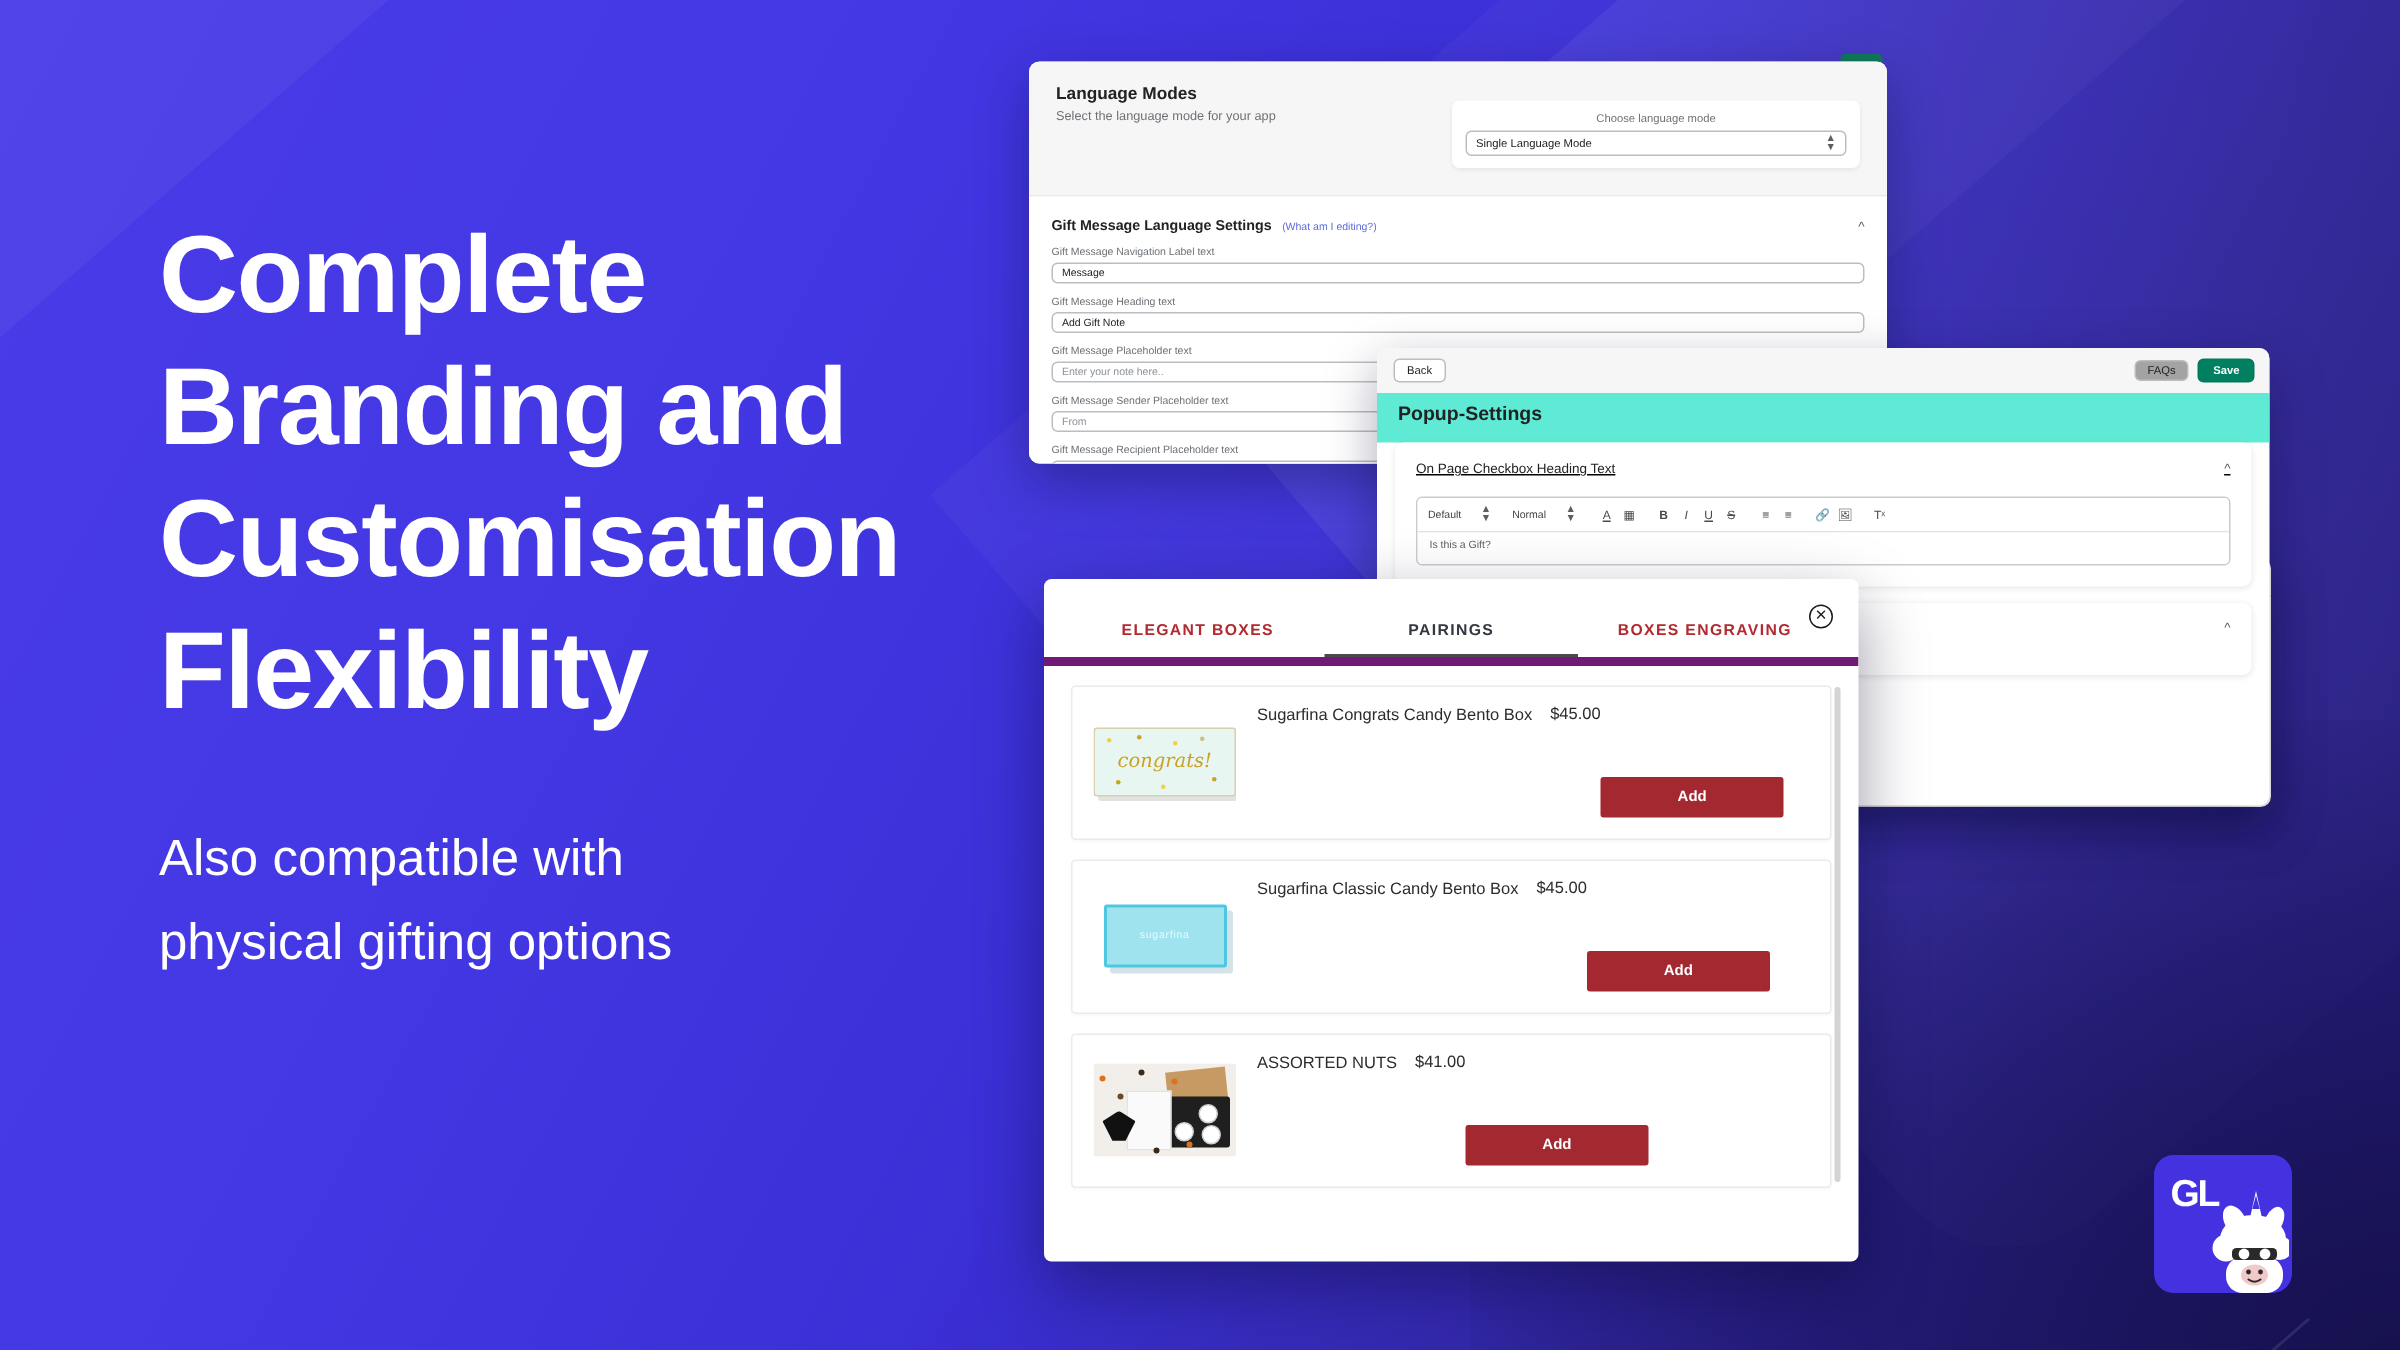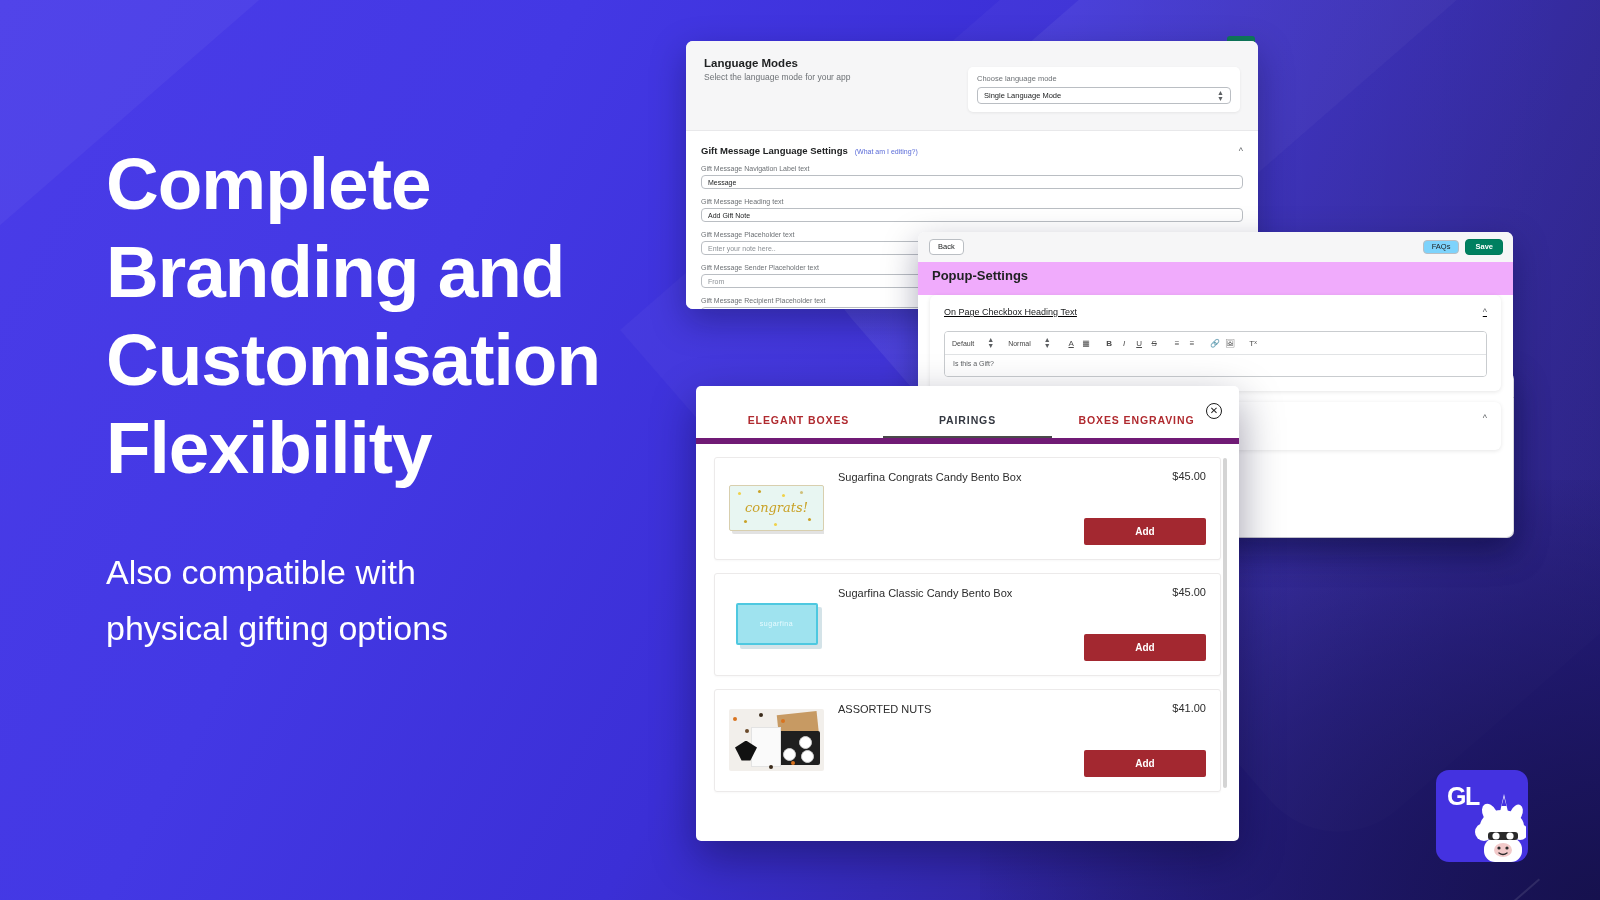--- a/index.html
+++ b/index.html
@@ -80,21 +80,21 @@
     border-bottom: 1px solid #e8e8ea;
     min-height: 68px;
   }
   .lm-title { font-size: 11.5px; font-weight: 700; color: #202223; }
   .lm-sub { font-size: 8.5px; color: #6d7175; margin-top: 3px; }
   .lm-select-card {
     background: #fff; border-radius: 5px; padding: 7px 9px 8px 9px;
     width: 272px; box-shadow: 0 1px 3px rgba(0,0,0,0.07);
     align-self: flex-start; margin-top: 10px;
   }
-  .lm-select-label { font-size: 7.5px; color: #6d7175; margin-bottom: 4px; }
+  .lm-select-label { font-size: 7.5px; color: #6d7175; margin-bottom: 4px; text-align: center; }
   .lm-select {
     border: 1px solid #babec3; border-radius: 4px;
     height: 17px; display: flex; align-items: center;
     justify-content: space-between; padding: 0 6px;
     font-size: 7.5px; color: #202223; background: #fff;
   }
   .updown { font-size: 7px; color: #5c5f62; line-height: 6px; text-align: center; }
 
   .lm-body { padding: 14px 15px 0 15px; background: #fff; }
   .lm-sec-row { display: flex; align-items: center; justify-content: space-between; }
@@ -124,28 +124,28 @@
     background: #f6f6f7; height: 30px;
     display: flex; align-items: center; justify-content: space-between;
     padding: 0 10px 0 11px;
   }
   .btn-back {
     background: #fff; border: 1px solid #babec3; border-radius: 4px;
     font-size: 7.5px; color: #202223; padding: 3px 8px; line-height: 1;
   }
   .pp-topright { display: flex; gap: 6px; align-items: center; }
   .btn-faqs {
-    background: #7dd3fc; border: 1px solid #babec3; border-radius: 4px;
+    background: #a3a3a3; border: 1px solid #babec3; border-radius: 4px;
     font-size: 7.5px; color: #202223; padding: 2px 8px; line-height: 1;
   }
   .btn-save {
     background: #008060; border: 1px solid #007a5a; border-radius: 4px;
     font-size: 7.5px; color: #ffffff; padding: 3.5px 9px; line-height: 1; font-weight: 600;
   }
-  .pp-title-row { background: #f0abfc; padding: 6px 14px 12px 14px; }
+  .pp-title-row { background: #5eead4; padding: 6px 14px 12px 14px; }
   .pp-title { font-size: 13px; font-weight: 700; color: #202223; }
 
   .pp-card {
     background: #fff; margin: 0 12px; border-radius: 6px;
     box-shadow: 0 1px 4px rgba(0,0,0,0.10);
     padding: 12px 14px 14px 14px;
   }
   .pp-card-head { display: flex; justify-content: space-between; align-items: center; text-decoration: underline; }
   .pp-card-title { font-size: 9px; color: #202223; }
 
@@ -225,21 +225,21 @@
     border: 1px solid #eceaea; border-radius: 3px;
     background: #fff; box-shadow: 0 1px 2px rgba(0,0,0,0.03);
     margin-bottom: 13px; padding: 12px 14px 14px 14px;
     display: flex; gap: 14px; min-height: 103px;
   }
   .pm-thumb {
     width: 95px; height: 62px; border-radius: 2px;
     flex-shrink: 0; align-self: center; overflow: hidden;
     display: flex; align-items: center; justify-content: center;
   }
-  .pm-mid { flex: 1; display: flex; flex-direction: column; }
+  .pm-mid { flex: 1; display: flex; flex-direction: row; }
   .pm-top { display: flex; justify-content: space-between; gap: 12px; }
   .pm-name { font-size: 11px; color: #2c2c2c; line-height: 15px; max-width: 215px; }
   .pm-price { font-size: 11px; color: #2c2c2c; white-space: nowrap; }
   .btn-add {
     margin-top: auto; align-self: flex-end;
     background: #a32830; color: #fff; font-size: 10px; font-weight: 700;
     border-radius: 2px; width: 122px; text-align: center; padding: 8px 0;
   }
   .pm-scroll {
     position: absolute; right: 12px; top: 14px;

